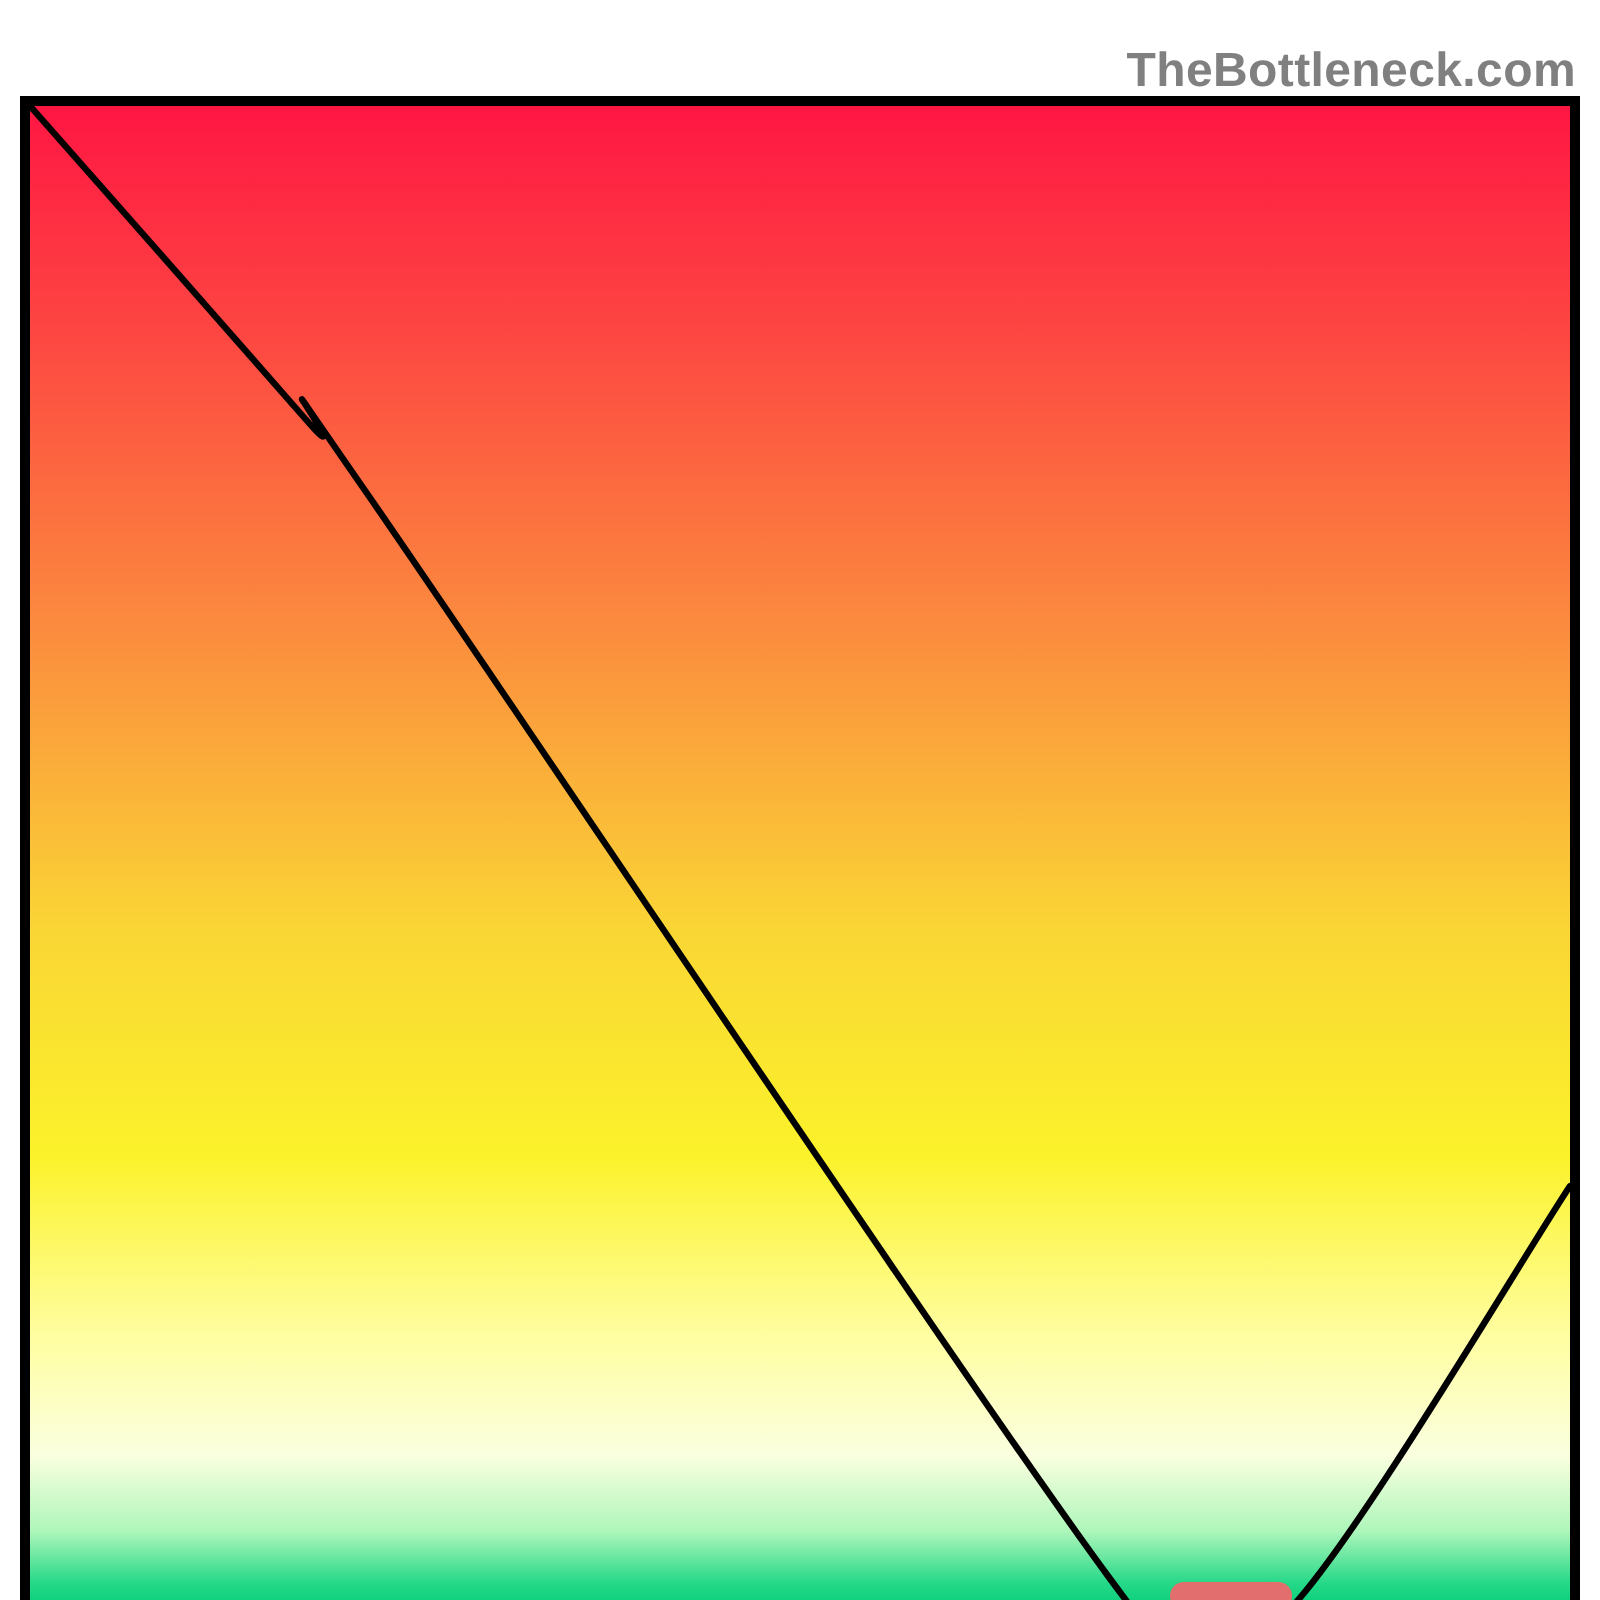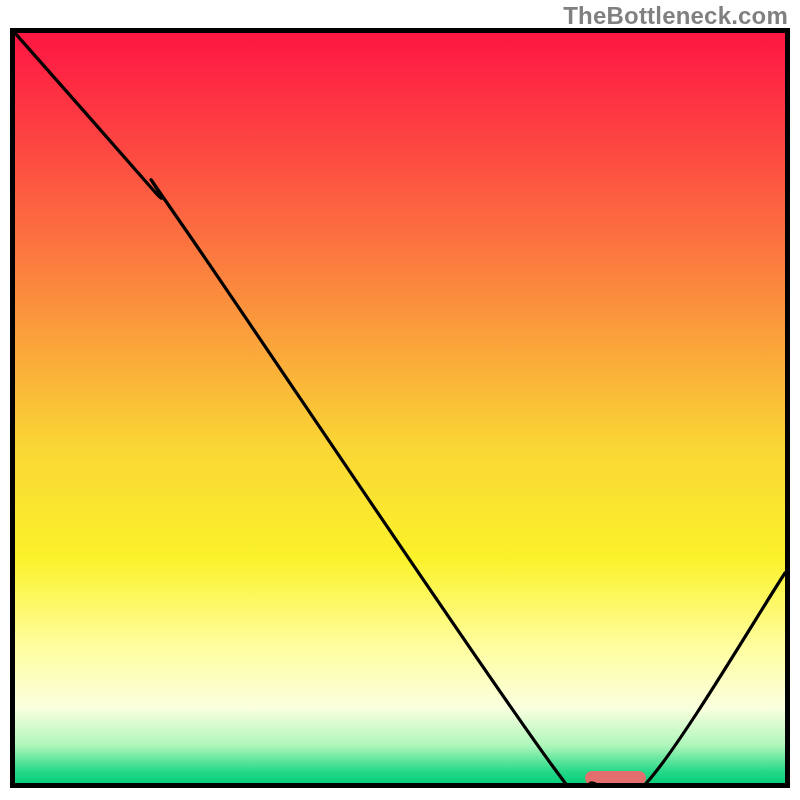--- a/index.html
+++ b/index.html
@@ -7,20 +7,21 @@
     padding: 0;
     width: 800px;
     height: 800px;
     background: #ffffff;
     font-family: Arial, Helvetica, sans-serif;
   }
   .stage {
     position: relative;
     width: 800px;
     height: 604px;
+    margin-top: 20px;
   }
   .watermark {
     position: absolute;
     top: 2px;
     right: 12px;
     color: #808080;
     font-size: 24px;
     font-weight: bold;
     letter-spacing: 0.2px;
     z-index: 10;

